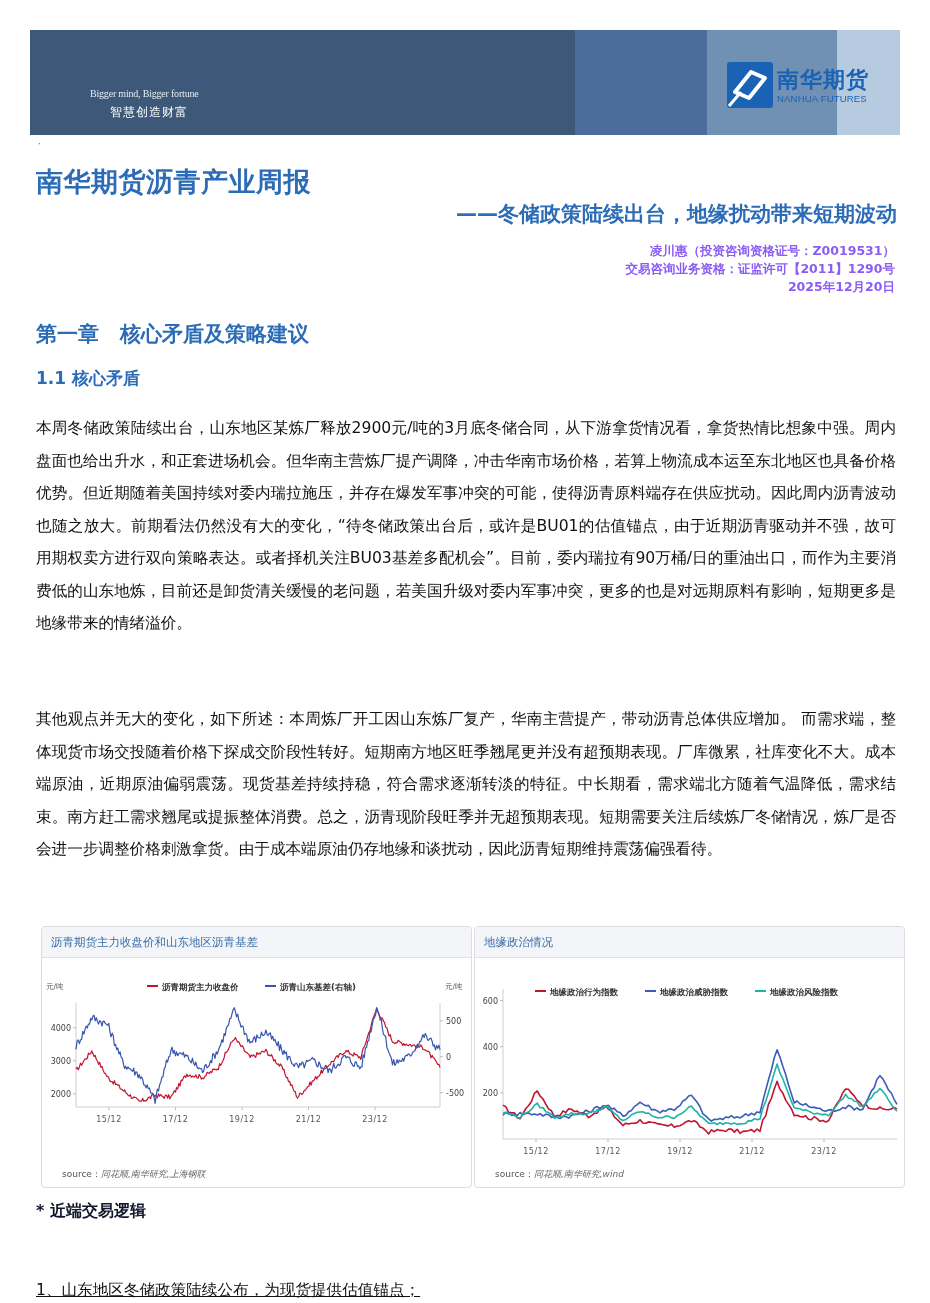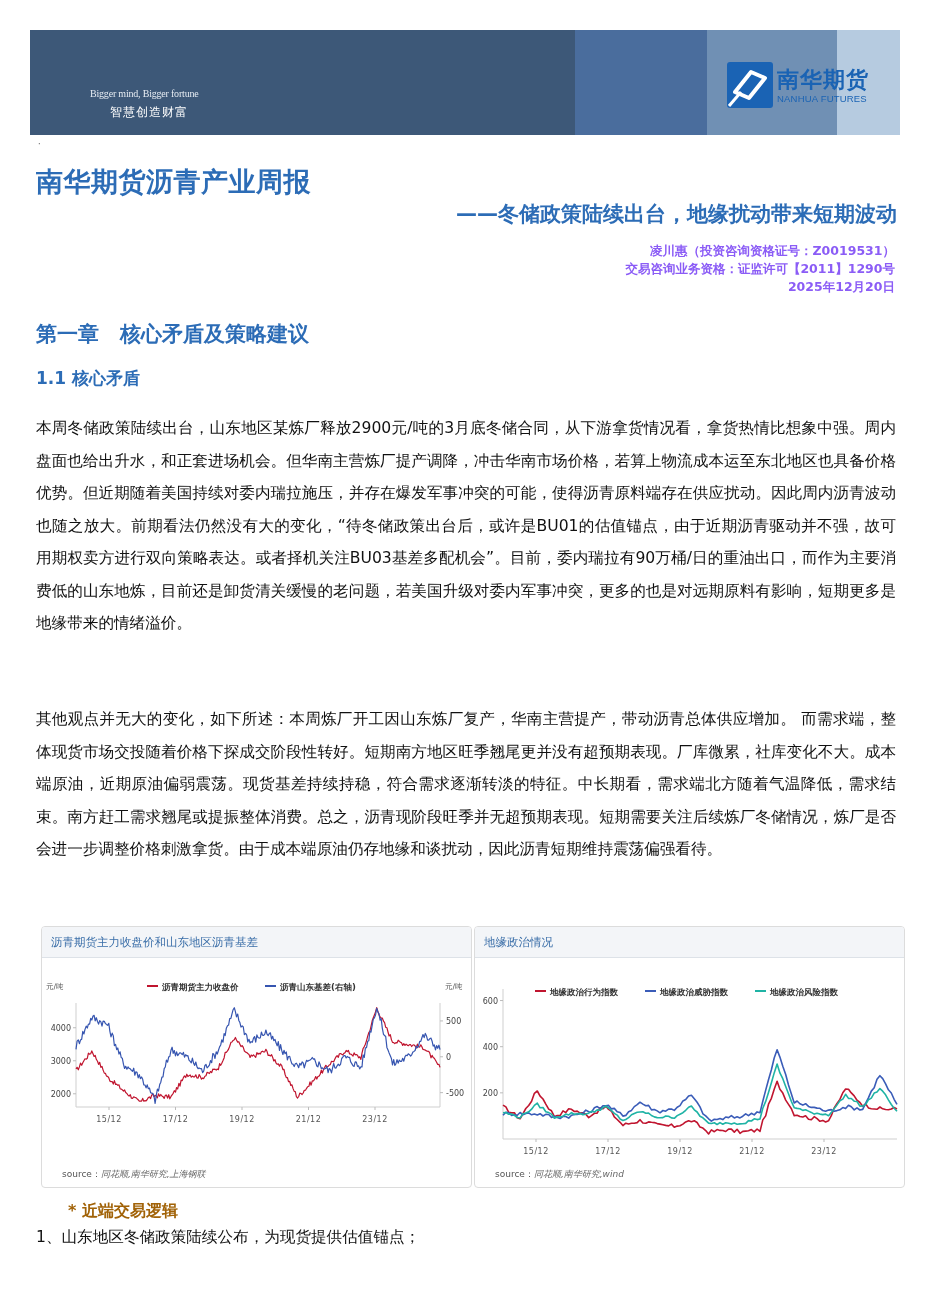--- a/index.html
+++ b/index.html
@@ -33,22 +33,22 @@
   .p2 { top: 703px; }
 
   .chart-card { position: absolute; top: 926px; width: 431px; height: 262px; border: 1px solid #dcdcdc; border-radius: 4px; background: #fff; overflow: hidden; margin-left: 8px; }
   .chart-card.left { left: 33px; }
   .chart-card.right { left: 466px; }
   .chart-head { height: 31px; background: #f3f5f8; border-bottom: 1px solid #dde2e8; padding-left: 9px; line-height: 31px; font-size: 11.5px; color: #3a6ea8; }
   .chart-card svg { position: absolute; left: 0; top: 32px; }
   .source { position: absolute; left: 20px; bottom: 6px; font-size: 9px; color: #555; }
   .source i { font-style: italic; color: #666; }
 
-  .logic-head { position: absolute; left: 36px; top: 1201px; font-size: 16px; font-weight: bold; color: #a16207; margin-left: 32px; }
-  .logic-item { position: absolute; left: 36px; top: 1227px; font-size: 15.6px; color: #111; }
+  .logic-head { position: absolute; left: 36px; top: 1201px; font-size: 16px; font-weight: bold; color: #0f172a; }
+  .logic-item { position: absolute; left: 36px; top: 1280px; font-size: 15.6px; color: #111; text-decoration: underline; }
 </style>
 </head>
 <body>
 
 <div class="banner">
   <div class="band1"></div>
   <div class="band2"></div>
   <div class="band3"></div>
   <div class="slogan-en">Bigger mind, Bigger fortune</div>
   <div class="slogan-cn">智慧创造财富</div>

